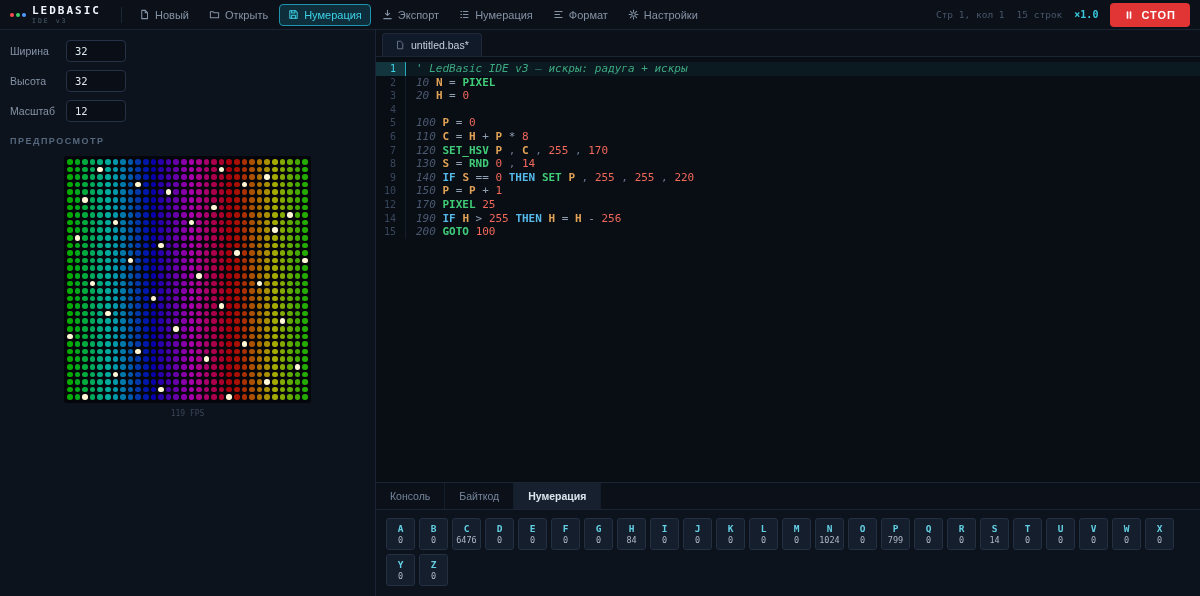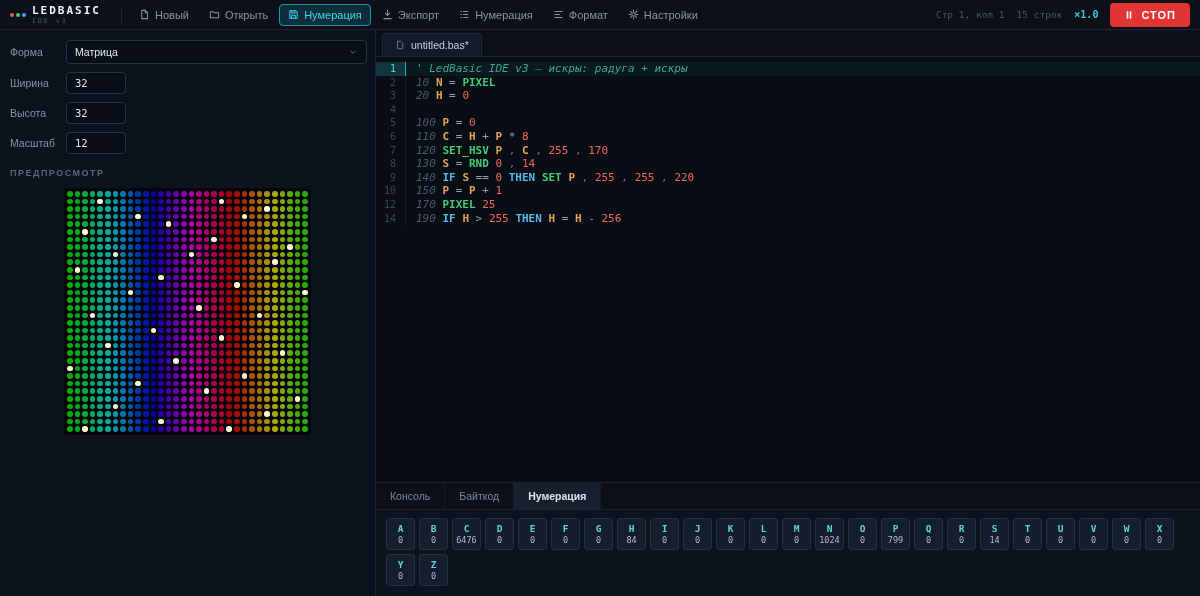--- a/index.html
+++ b/index.html
@@ -143,29 +143,20 @@
       <span>СТОП</span>
     </button>
   </div>
 </header>
 
 <div class="main">
 
   <aside class="sidebar">
     <div>
         <div class="field-row">
-          <span class="field-label">Форма</span>
-          <div class="field-select">
-            <span>Матрица</span>
-            <svg width="10" height="10" viewBox="0 0 12 12" fill="none" stroke="currentColor" stroke-width="1.1" stroke-linecap="round" stroke-linejoin="round">
-              <path d="M3.2 4.8L6 7.6l2.8-2.8"></path>
-            </svg>
-          </div>
-        </div>
-        <div class="field-row">
           <span class="field-label">Ширина</span>
           <input class="field-input" value="32" style="">
         </div>
         <div class="field-row">
           <span class="field-label">Высота</span>
           <input class="field-input" value="32" style="">
         </div>
         <div class="field-row">
           <span class="field-label">Масштаб</span>
           <input class="field-input" value="12" style="">
@@ -1193,20 +1184,21 @@
           <div class="led" style="background: rgb(170, 48, 0);"></div>
           <div class="led" style="background: rgb(170, 80, 0);"></div>
           <div class="led" style="background: rgb(170, 112, 0);"></div>
           <div class="led" style="background: rgb(170, 144, 0);"></div>
           <div class="led" style="background: rgb(164, 170, 0);"></div>
           <div class="led" style="background: rgb(132, 170, 0);"></div>
           <div class="led" style="background: rgb(100, 170, 0);"></div>
           <div class="led" style="background: rgb(68, 170, 0);"></div>
           <div class="led" style="background: rgb(36, 170, 0);"></div>
         </div>
+      <div class="fps">119 FPS</div>
     </div>
   </aside>
 
   <section class="content">
     <div class="tabbar">
       <div class="edit-tab">
         <svg width="10" height="10" viewBox="0 0 12 12" fill="none" stroke="currentColor" stroke-width="1.1" stroke-linejoin="round">
             <path d="M3 1.5h3.8L9.3 4v6.5H3z"></path>
           </svg>
         <span>untitled.bas*</span>
@@ -1256,20 +1248,24 @@
             <span class="code-text"><span class="t-ln">150 </span><span class="t-v">P</span><span class="t-o"> = </span><span class="t-v">P</span><span class="t-o"> + </span><span class="t-n">1</span></span>
           </div>
           <div class="code-line">
             <span class="gutter-num">12</span>
             <span class="code-text"><span class="t-ln">170 </span><span class="t-f">PIXEL</span><span class="t-o"> </span><span class="t-n">25</span></span>
           </div>
           <div class="code-line">
             <span class="gutter-num">14</span>
             <span class="code-text"><span class="t-ln">190 </span><span class="t-k">IF</span><span class="t-o"> </span><span class="t-v">H</span><span class="t-o"> &gt; </span><span class="t-n">255</span><span class="t-o"> </span><span class="t-k">THEN</span><span class="t-o"> </span><span class="t-v">H</span><span class="t-o"> = </span><span class="t-v">H</span><span class="t-o"> - </span><span class="t-n">256</span></span>
           </div>
+          <div class="code-line">
+            <span class="gutter-num">15</span>
+            <span class="code-text"><span class="t-ln">200 </span><span class="t-f">GOTO</span><span class="t-o"> </span><span class="t-n">100</span></span>
+          </div>
         </div>
     </div>
 
     <div class="bottom">
       <div class="bottom-tabs">
           <div class="btab">Консоль</div>
           <div class="btab">Байткод</div>
           <div class="btab active">Нумерация</div>
         </div>
       <div class="vars">

